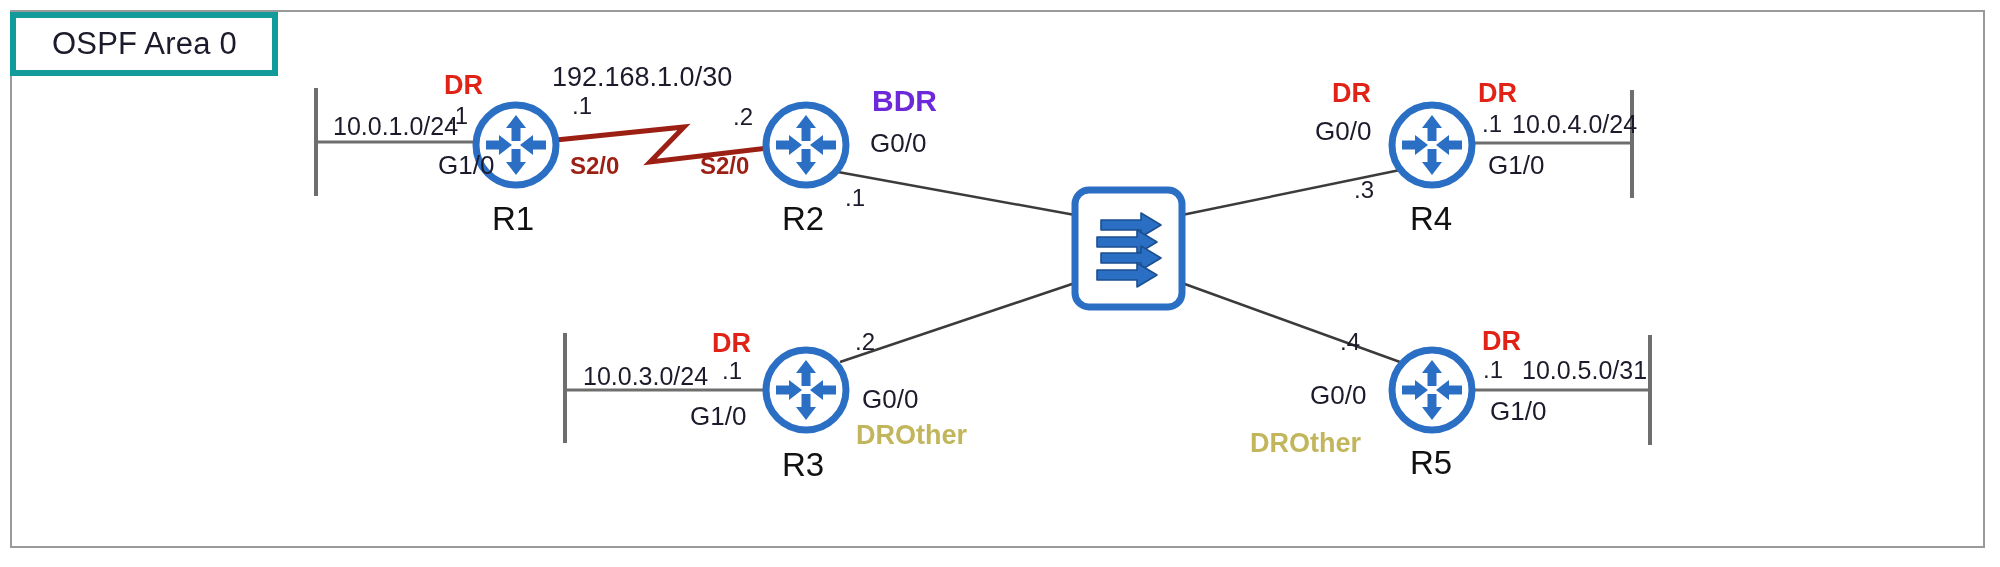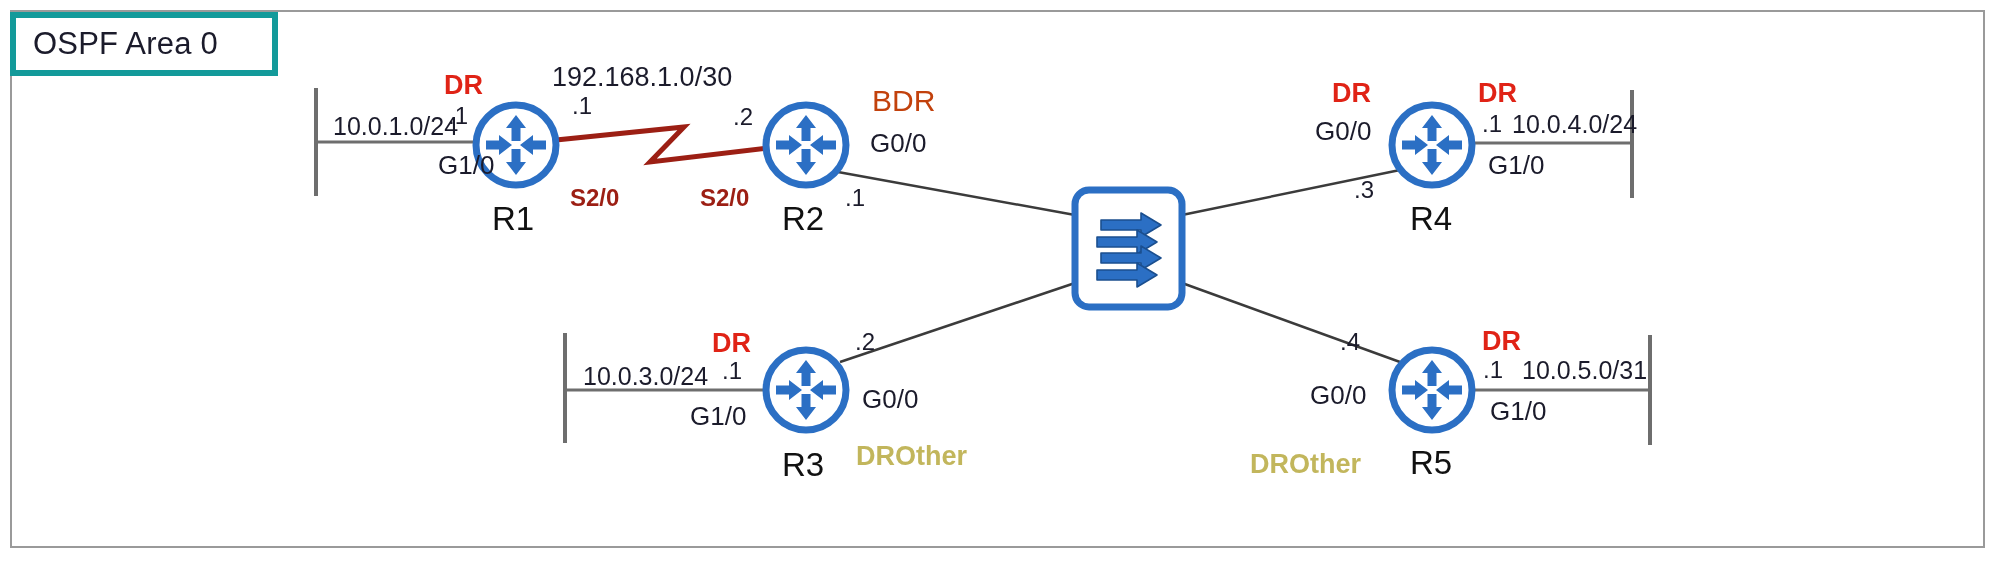--- a/index.html
+++ b/index.html
@@ -31,21 +31,21 @@
     position: absolute;
     left: 10px;
     top: 12px;
     width: 268px;
     height: 64px;
     border: 6px solid #139a9a;
     background: #ffffff;
     box-sizing: border-box;
     display: flex;
     align-items: center;
-    padding-left: 17px;
+    padding-left: 36px;
     z-index: 40;
   }
   #area-badge .badge-text {
     font-size: 31px;
     color: #1b1b2b;
     font-family: "Liberation Sans", sans-serif;
     letter-spacing: 0.2px;
   }
   svg#net {
     position: absolute;
@@ -60,23 +60,23 @@
     z-index: 30;
     white-space: nowrap;
     font-family: "Liberation Sans", sans-serif;
     line-height: 1;
   }
   .t-name   { font-size: 33px; color: #111111; }
   .t-subnet { font-size: 25px; color: #1b1b2b; }
   .t-iface  { font-size: 26px; color: #1b1b2b; }
   .t-ip     { font-size: 24px; color: #1b1b2b; }
   .t-dr     { font-size: 27px; font-weight: bold; color: #e02316; }
-  .t-bdr    { font-size: 30px; font-weight: normal; color: #c2410c; }
-  .t-other  { font-size: 27px; font-weight: bold; color: #c2b65c; margin-top: 21px; }
-  .t-serial { font-size: 24px; font-weight: bold; color: #9c1f14; margin-top: 32px; }
+  .t-bdr    { font-size: 30px; font-weight: bold; color: #6d28d9; }
+  .t-other  { font-size: 27px; font-weight: bold; color: #c2b65c; }
+  .t-serial { font-size: 24px; font-weight: bold; color: #9c1f14; }
 </style>
 </head>
 <body>
 
 <div id="stage">
 
   <div id="diagram-frame"></div>
 
   <div id="area-badge">
     <span class="badge-text">OSPF Area 0</span>

